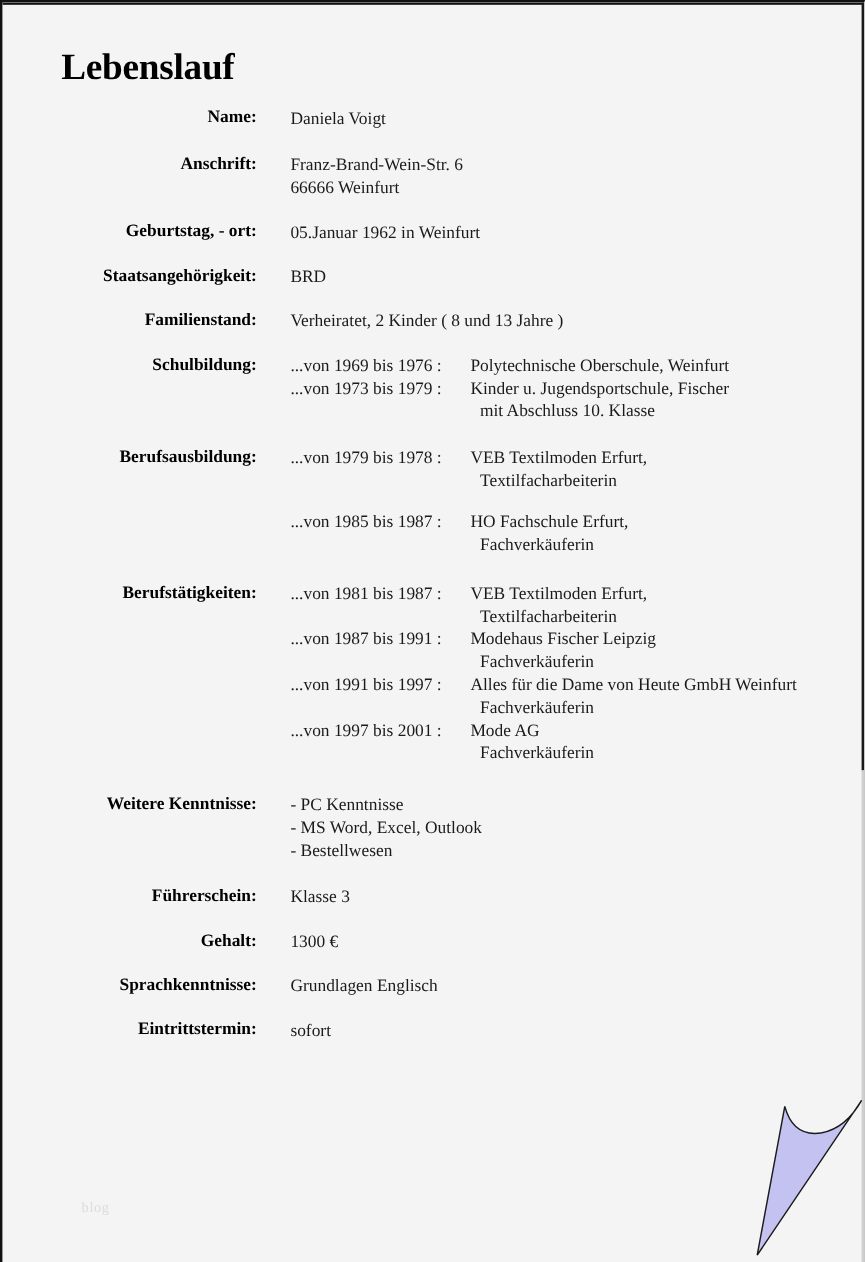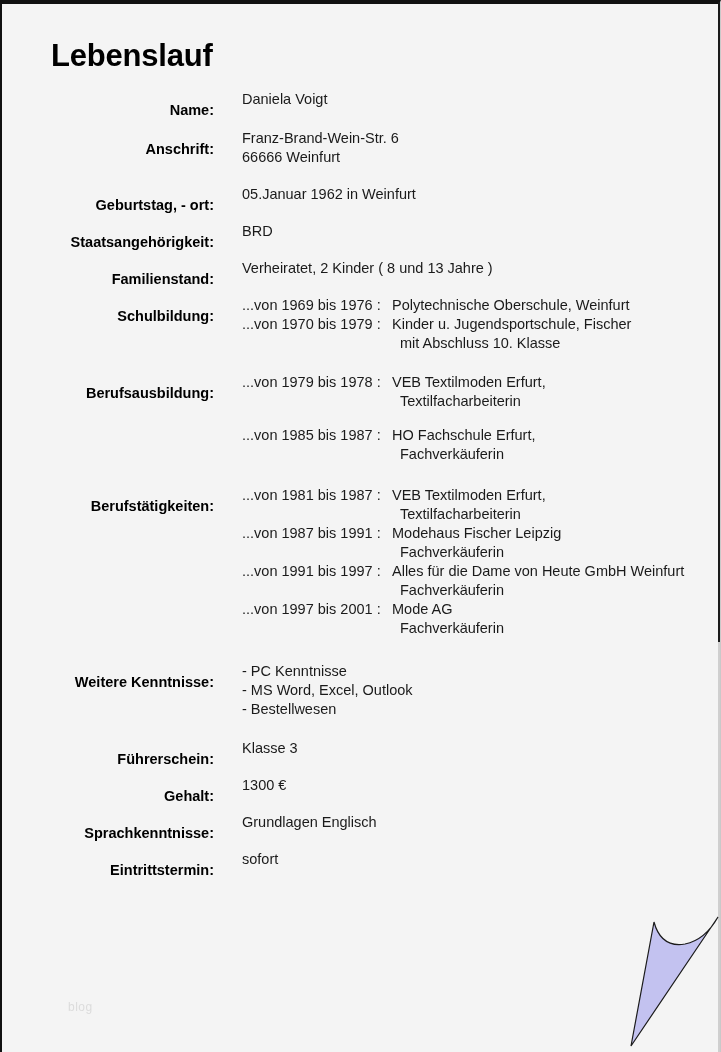--- a/index.html
+++ b/index.html
@@ -14,20 +14,21 @@
   .page {
     position: relative;
     width: 721px;
     height: 1052px;
     background: #f4f4f4;
     box-sizing: border-box;
     border-left: 2px solid #111111;
     border-top: 2px solid #111111;
     border-right: 1px solid #c9c9c9;
     overflow: hidden;
+    font-family: Liberation Serif, serif;
   }
 
   
   .edge-top {
     position: absolute;
     top: 0; left: 0; right: 0;
     height: 2px;
     background: #111111;
   }
   .edge-right-dark {
@@ -72,21 +73,20 @@
   .label {
     position: absolute;
     left: 0;
     top: 0;
     width: 212px;
     text-align: right;
     font-size: 14.5px;
     font-weight: bold;
     color: #000000;
     white-space: nowrap;
-    margin-top: 12px;
   }
 
   .value {
     margin-left: 240px;
     font-size: 14.5px;
     color: #1a1a1a;
     line-height: 19px;
   }
 
   .value .line {
@@ -187,21 +187,21 @@
       </div>
     </div>
 
     <div class="row" style="margin-bottom:20px;">
       <div class="label">Schulbildung:</div>
       <div class="value">
         <div class="entry">
           <span class="period">...von 1969 bis 1976 :</span><span class="desc">Polytechnische Oberschule, Weinfurt</span>
         </div>
         <div class="entry">
-          <span class="period">...von 1970 bis 1979 :</span><span class="desc">Kinder u. Jugendsportschule, Fischer</span>
+          <span class="period">...von 1973 bis 1979 :</span><span class="desc">Kinder u. Jugendsportschule, Fischer</span>
           <span class="sub">mit Abschluss 10. Klasse</span>
         </div>
       </div>
     </div>
 
     <div class="row" style="margin-bottom:22px;">
       <div class="label">Berufsausbildung:</div>
       <div class="value">
         <div class="entry">
           <span class="period">...von 1979 bis 1978 :</span><span class="desc">VEB Textilmoden Erfurt,</span>

